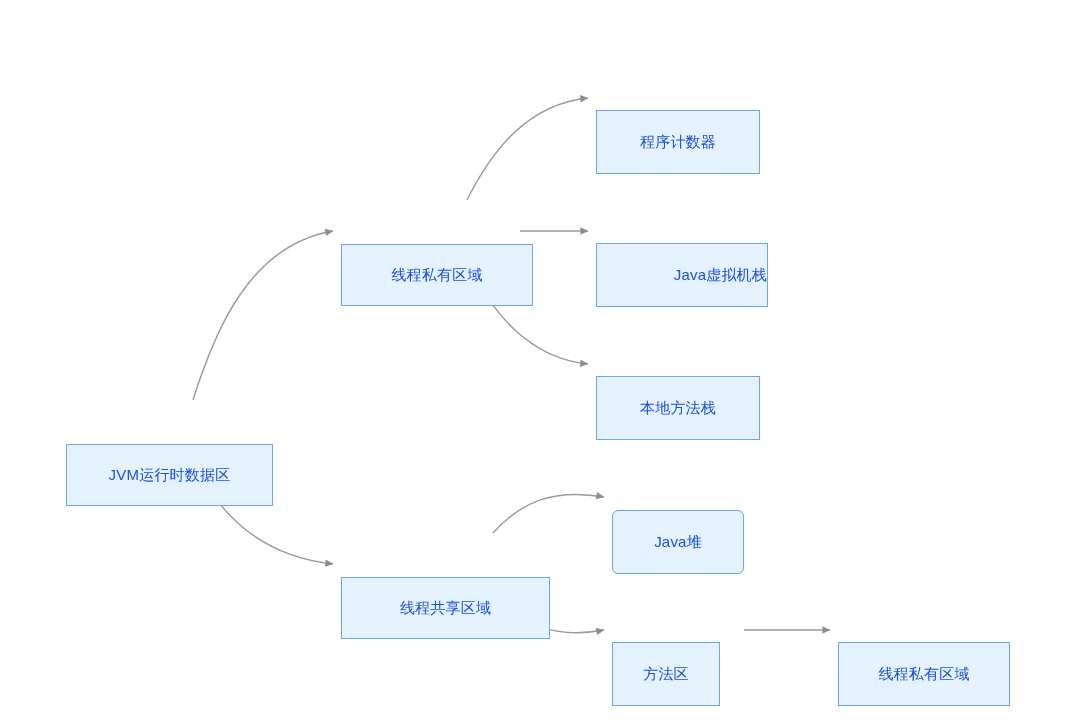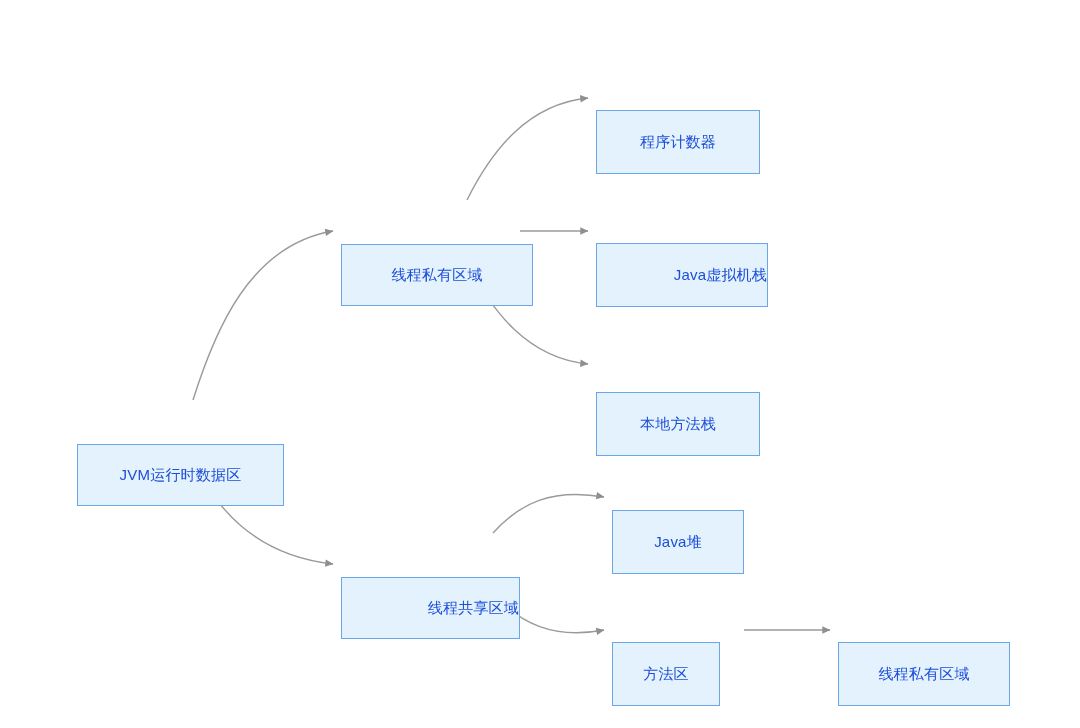--- a/index.html
+++ b/index.html
@@ -62,45 +62,45 @@
       <path d="M 193,462 C 215,505 252,555 333,564"></path>
       <path d="M 467,200 C 492,150 528,104 588,98"></path>
       <path d="M 467,262 C 492,312 528,358 588,364"></path>
       <path d="M 493,533 C 520,503 552,488 604,497"></path>
       <path d="M 493,595 C 520,622 552,640 604,630"></path>
       <path d="M 520,231 L 588,231"></path>
       <path d="M 744,630 L 830,630"></path>
     </g>
   </svg>
 
-  <div class="node" style="left:77px; top:400px; width:207px; height:62px;">
+  <div class="node" style="left:66px; top:400px; width:207px; height:62px;">
     <span class="node-label">JVM运行时数据区</span>
   </div>
 
   <div class="node" style="left:341px; top:200px; width:192px; height:62px;">
     <span class="node-label">线程私有区域</span>
   </div>
 
-  <div class="node" style="left:341px; top:533px; width:179px; height:62px;justify-content:flex-end;">
+  <div class="node" style="left:341px; top:533px; width:209px; height:62px;">
     <span class="node-label">线程共享区域</span>
   </div>
 
   <div class="node" style="left:596px; top:66px; width:164px; height:64px;">
     <span class="node-label">程序计数器</span>
   </div>
 
   <div class="node" style="left:596px; top:199px; width:172px; height:64px;justify-content:flex-end;">
     <span class="node-label">Java虚拟机栈</span>
   </div>
 
-  <div class="node" style="left:596px; top:348px; width:164px; height:64px;">
+  <div class="node" style="left:596px; top:332px; width:164px; height:64px;">
     <span class="node-label">本地方法栈</span>
   </div>
 
-  <div class="node" style="left:612px; top:466px; width:132px; height:64px;">
+  <div class="node" style="left:612px; top:466px; width:132px; height:64px;border-radius:6px;">
     <span class="node-label">Java堆</span>
   </div>
 
   <div class="node" style="left:612px; top:598px; width:108px; height:64px;">
     <span class="node-label">方法区</span>
   </div>
 
   <div class="node" style="left:838px; top:598px; width:172px; height:64px;">
     <span class="node-label">线程私有区域</span>
   </div>

